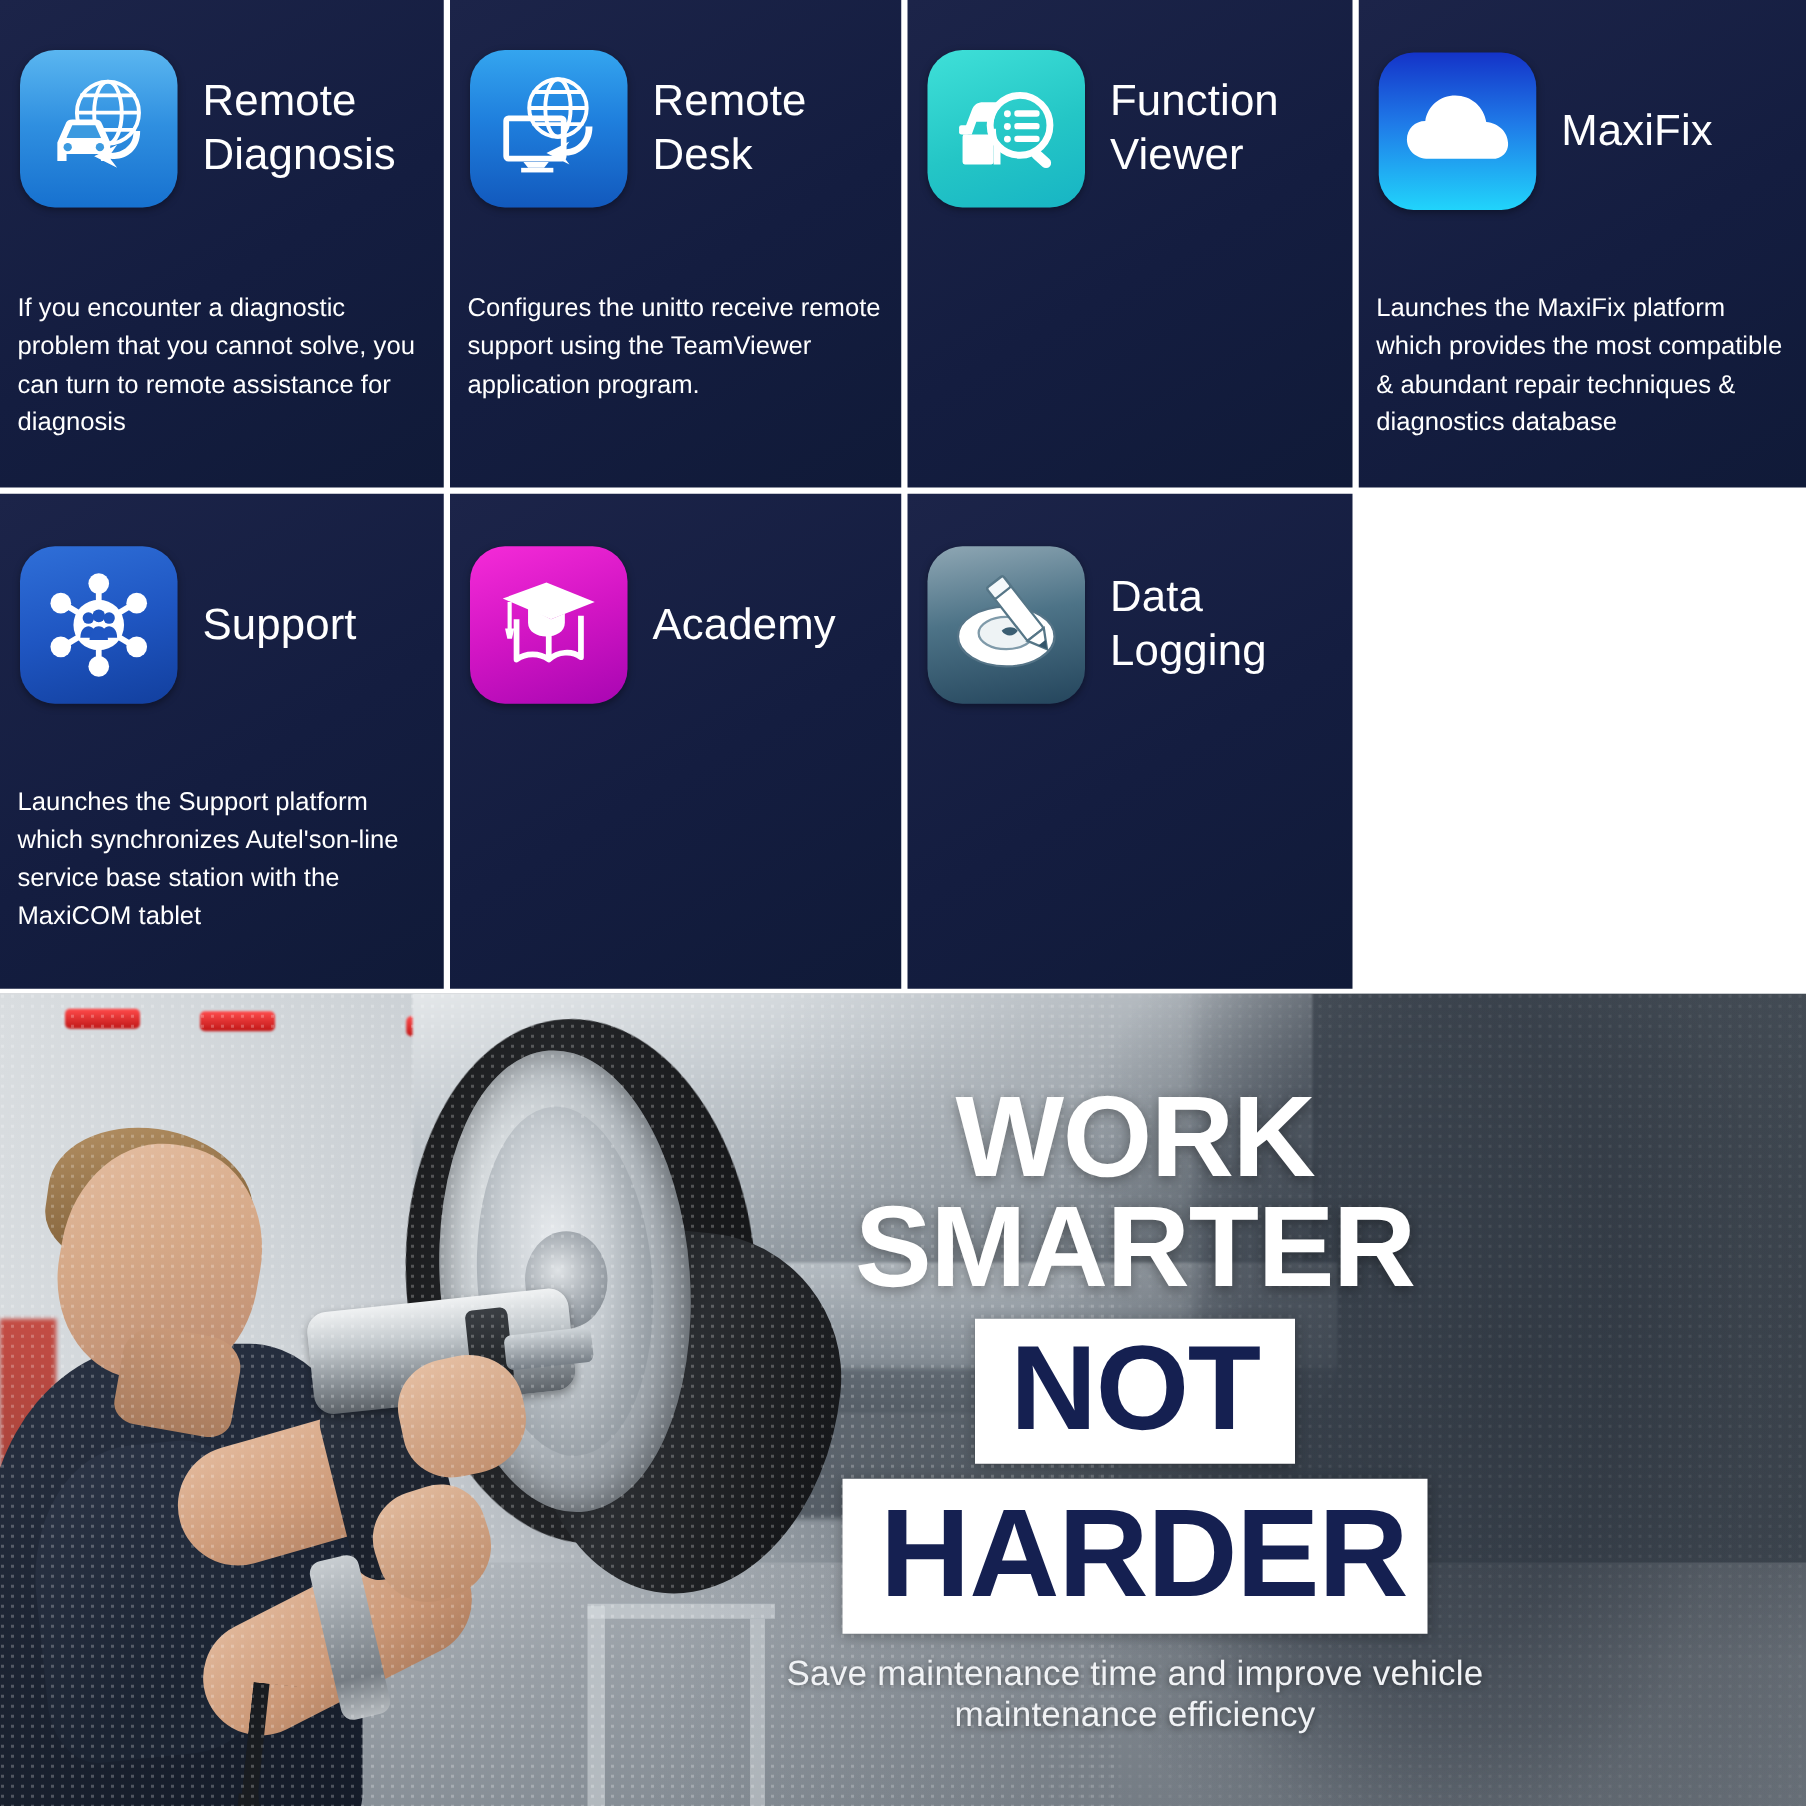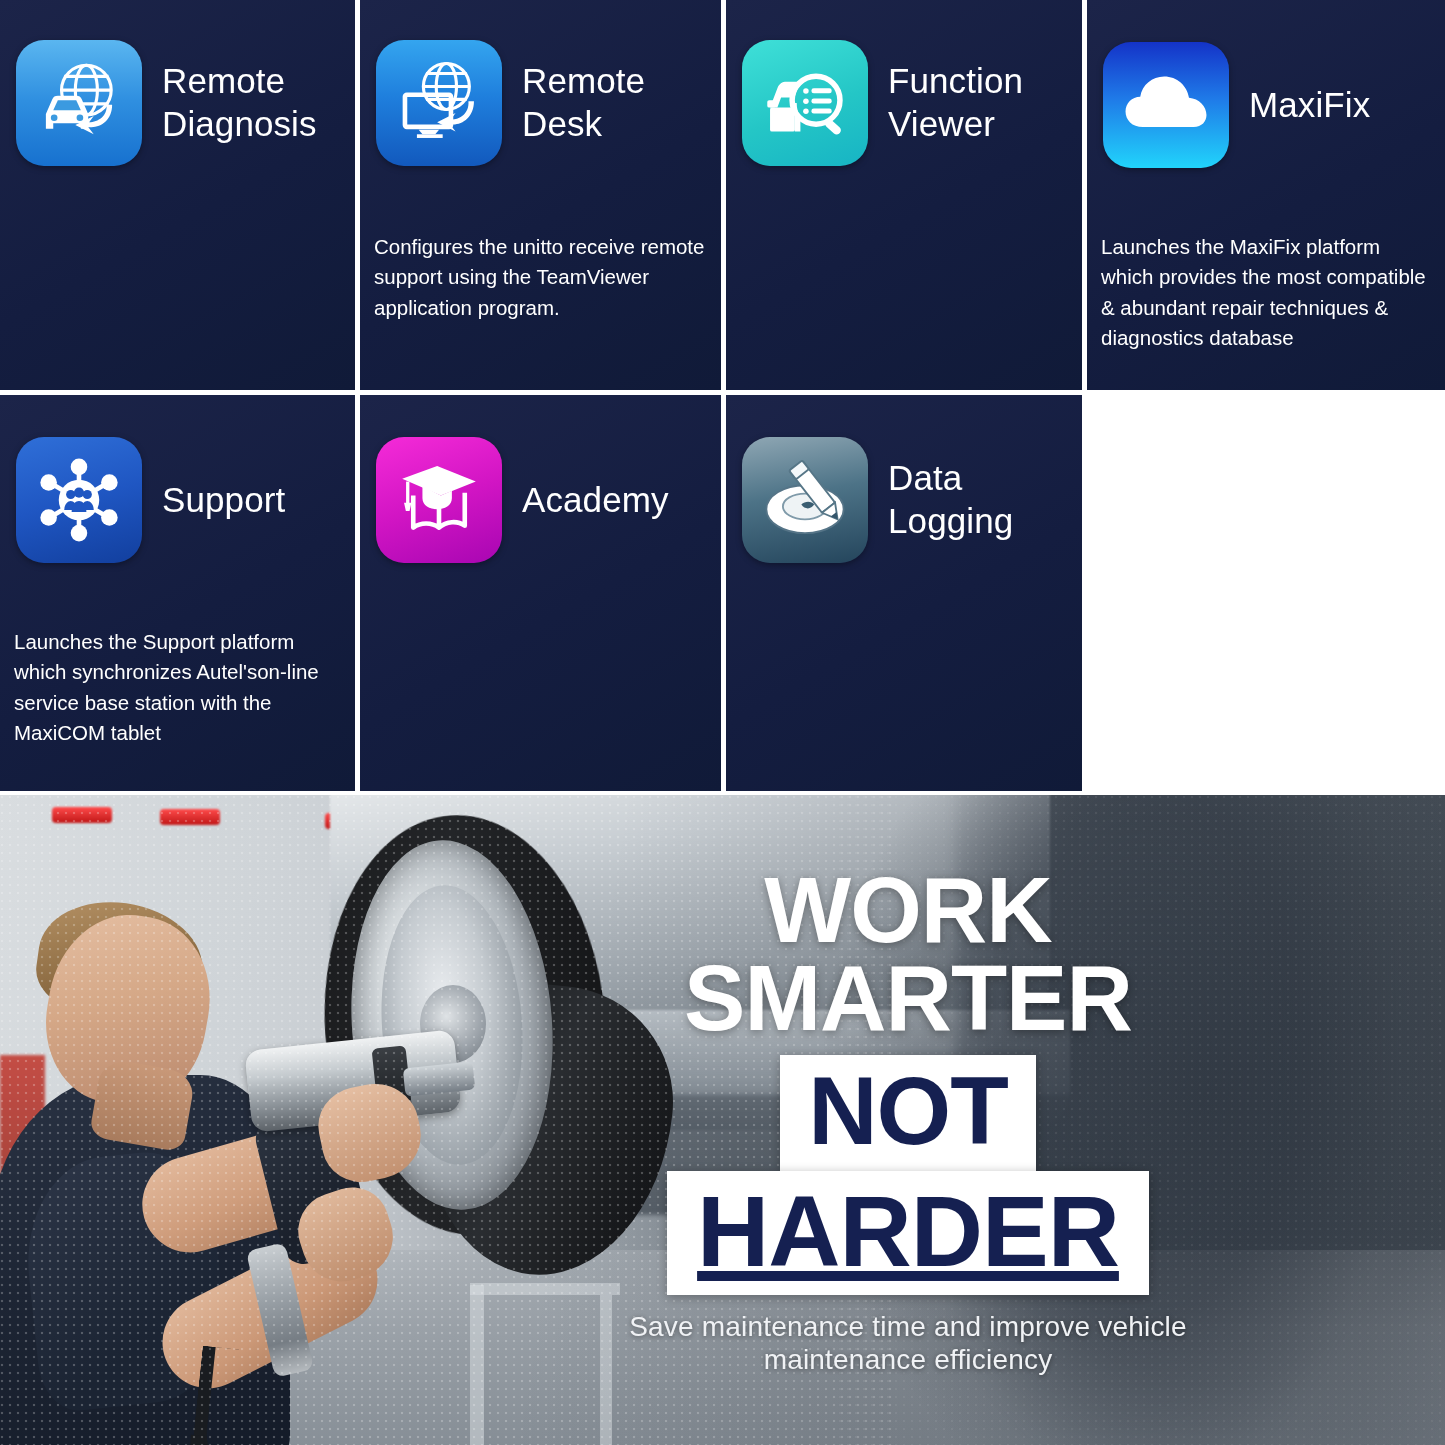--- a/index.html
+++ b/index.html
@@ -407,22 +407,22 @@
     line-height: 1.0;
     box-shadow: 0 2px 10px rgba(0,0,0,0.30);
   }
   .sl-not {
     font-size: 96px;
     padding: 8px 28px 12px 28px;
     margin-top: 14px;
   }
   .sl-harder {
     font-size: 100px;
-    padding: 10px 30px 14px 30px;
-    text-decoration: underline;
+    padding: 10px 16px 14px 30px;
+    margin-top: 12px;
   }
   .sl-sub {
     margin-top: 16px;
     color: #f0f2f5;
     font-size: 28px;
     line-height: 1.16;
     font-weight: 400;
     letter-spacing: 0.2px;
     text-shadow: 0 1px 5px rgba(0,0,0,0.45);
   }
@@ -449,20 +449,21 @@
               <path d="M14 62 L21 46 C22 43 24 42 27 42 H47 C50 42 52 43 53 46 L60 62 V78 H52 V72 H22 V78 H14 Z"></path>
               <circle cx="23" cy="66" r="3.6" fill="#3b9ae0"></circle>
               <circle cx="51" cy="66" r="3.6" fill="#3b9ae0"></circle>
               <path d="M22 58 L27 47 H47 L52 58 Z" fill="#3b9ae0"></path>
             </g>
             <path d="M86 52 C86 70 72 78 60 76 L66 84 L46 74 L66 64 L61 71 C71 71 81 64 80 52 Z" fill="#ffffff"></path>
           </svg>
         </div>
         <div class="card-title">Remote Diagnosis</div>
       </div>
+      <div class="card-desc">If you encounter a diagnostic problem that you cannot solve, you can turn to remote assistance for diagnosis</div>
     </div>
 
     <div class="feature-card row1">
       <div class="card-head">
         <div class="card-icon ic-remote-desk">
           <svg width="92" height="92" viewBox="0 0 100 100" aria-hidden="true">
             <g fill="none" stroke="#ffffff" stroke-width="3.4">
               <circle cx="58" cy="32" r="25"></circle>
               <ellipse cx="58" cy="32" rx="11" ry="25"></ellipse>
               <line x1="33" y1="32" x2="83" y2="32"></line>

